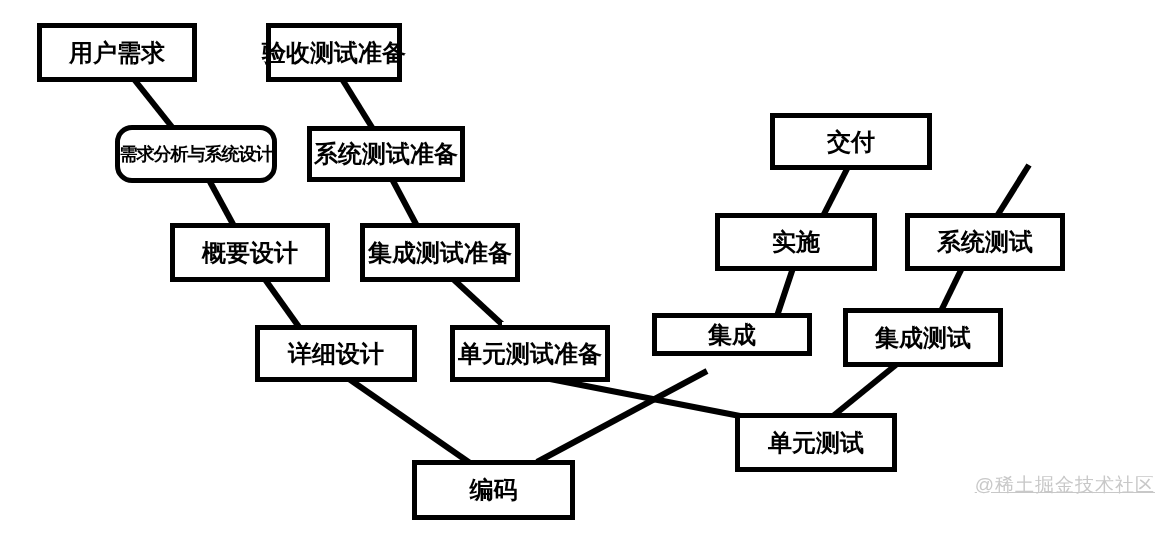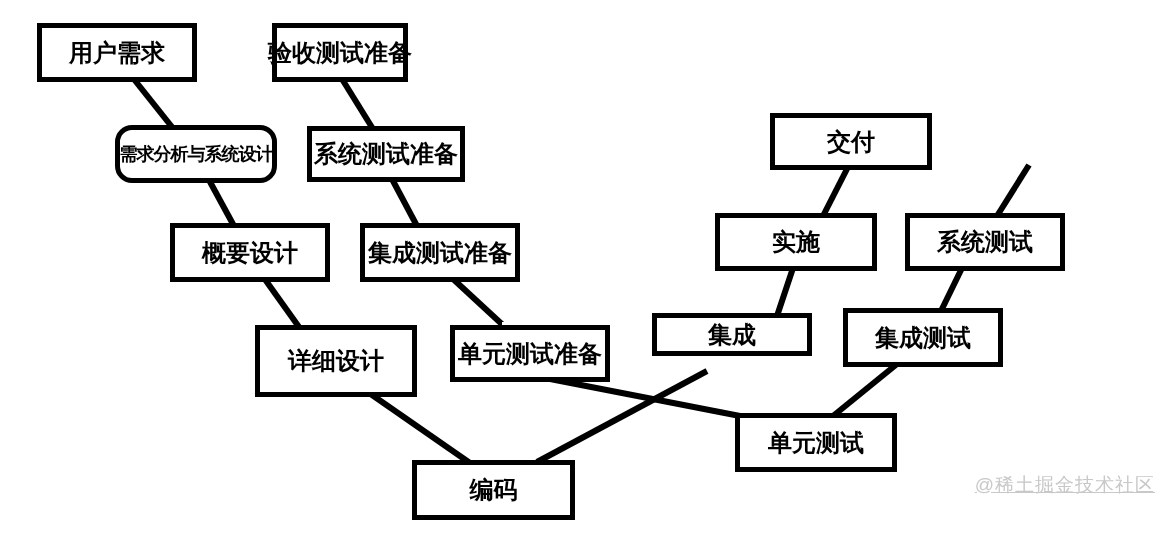--- a/index.html
+++ b/index.html
@@ -79,26 +79,26 @@
     <line x1="848" y1="167" x2="823" y2="216"></line>
     <line x1="1029" y1="165" x2="997" y2="216"></line>
     <line x1="793" y1="268" x2="777" y2="316"></line>
     <line x1="962" y1="268" x2="941" y2="311"></line>
     <line x1="897" y1="364" x2="833" y2="416"></line>
     <rect class="handle" x="450" y="276" width="5" height="5"></rect>
     <rect class="handle" x="502" y="322" width="5" height="5"></rect>
   </svg>
 
   <div class="node" style="left:37px;  top:23px;  width:160px; height:59px">用户需求</div>
-  <div class="node" style="left:272px; top:23px;  width:136px; height:59px">验收测试准备</div>
+  <div class="node" style="left:266px; top:23px;  width:136px; height:59px">验收测试准备</div>
   <div class="node small" style="left:115px; top:125px; width:162px; height:58px">需求分析与系统设计</div>
   <div class="node" style="left:307px; top:126px; width:158px; height:56px">系统测试准备</div>
   <div class="node" style="left:360px; top:223px; width:160px; height:59px">集成测试准备</div>
   <div class="node" style="left:170px; top:223px; width:160px; height:59px">概要设计</div>
-  <div class="node" style="left:255px; top:325px; width:162px; height:72px">详细设计</div>
+  <div class="node" style="left:255px; top:325px; width:162px; height:57px">详细设计</div>
   <div class="node" style="left:450px; top:325px; width:160px; height:57px">单元测试准备</div>
   <div class="node" style="left:412px; top:460px; width:163px; height:60px">编码</div>
   <div class="node" style="left:770px; top:113px; width:162px; height:57px">交付</div>
   <div class="node" style="left:715px; top:213px; width:162px; height:58px">实施</div>
   <div class="node" style="left:905px; top:213px; width:160px; height:58px">系统测试</div>
   <div class="node" style="left:652px; top:313px; width:160px; height:43px">集成</div>
   <div class="node" style="left:843px; top:308px; width:160px; height:59px">集成测试</div>
   <div class="node" style="left:735px; top:413px; width:162px; height:59px">单元测试</div>
 
   <div class="watermark">@稀土掘金技术社区</div>

